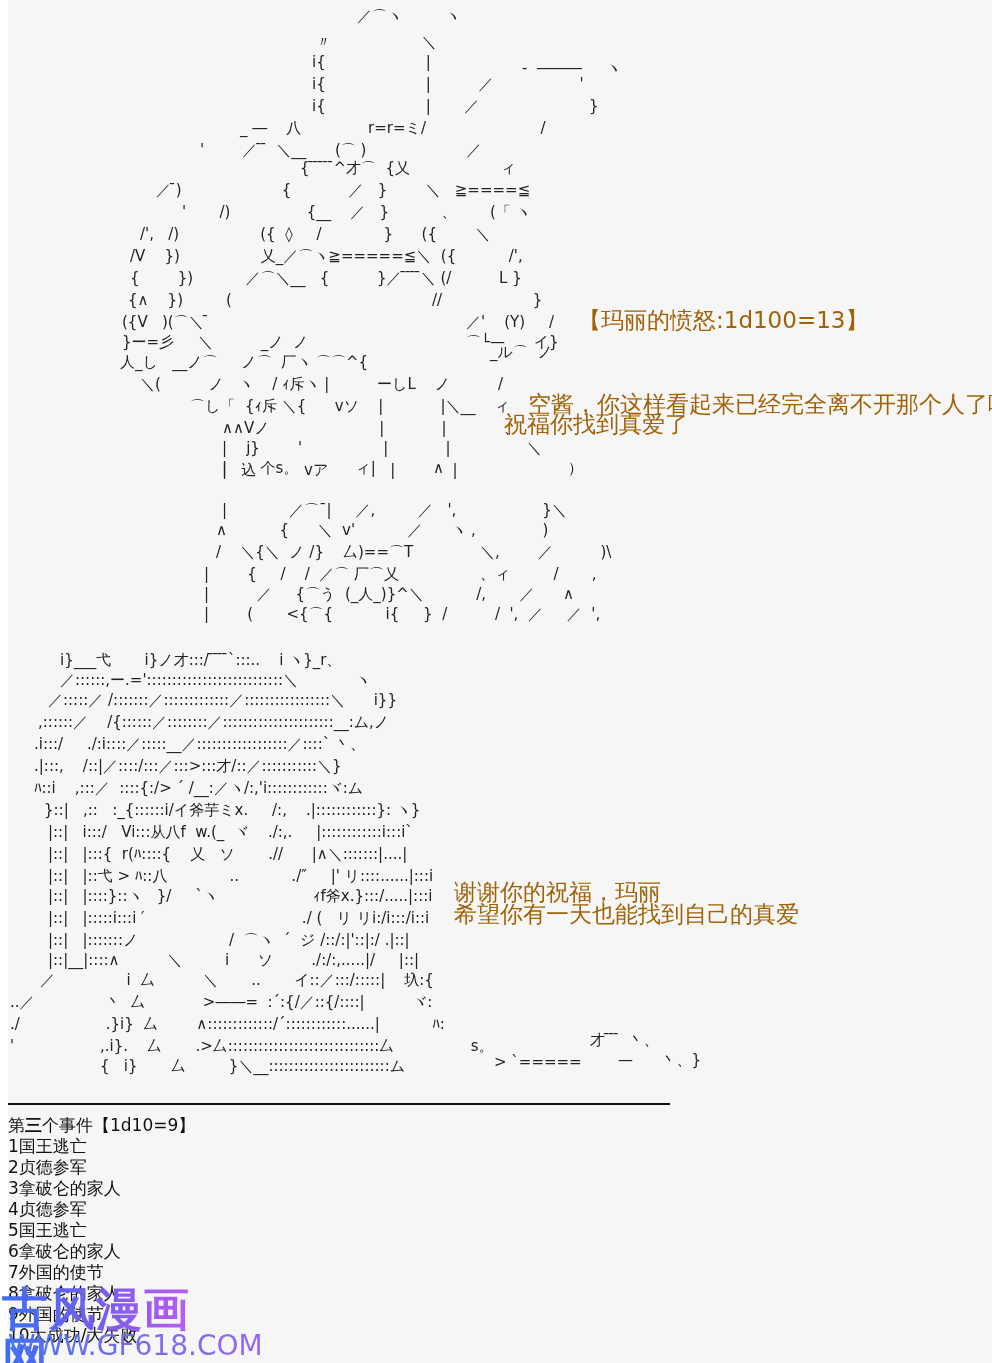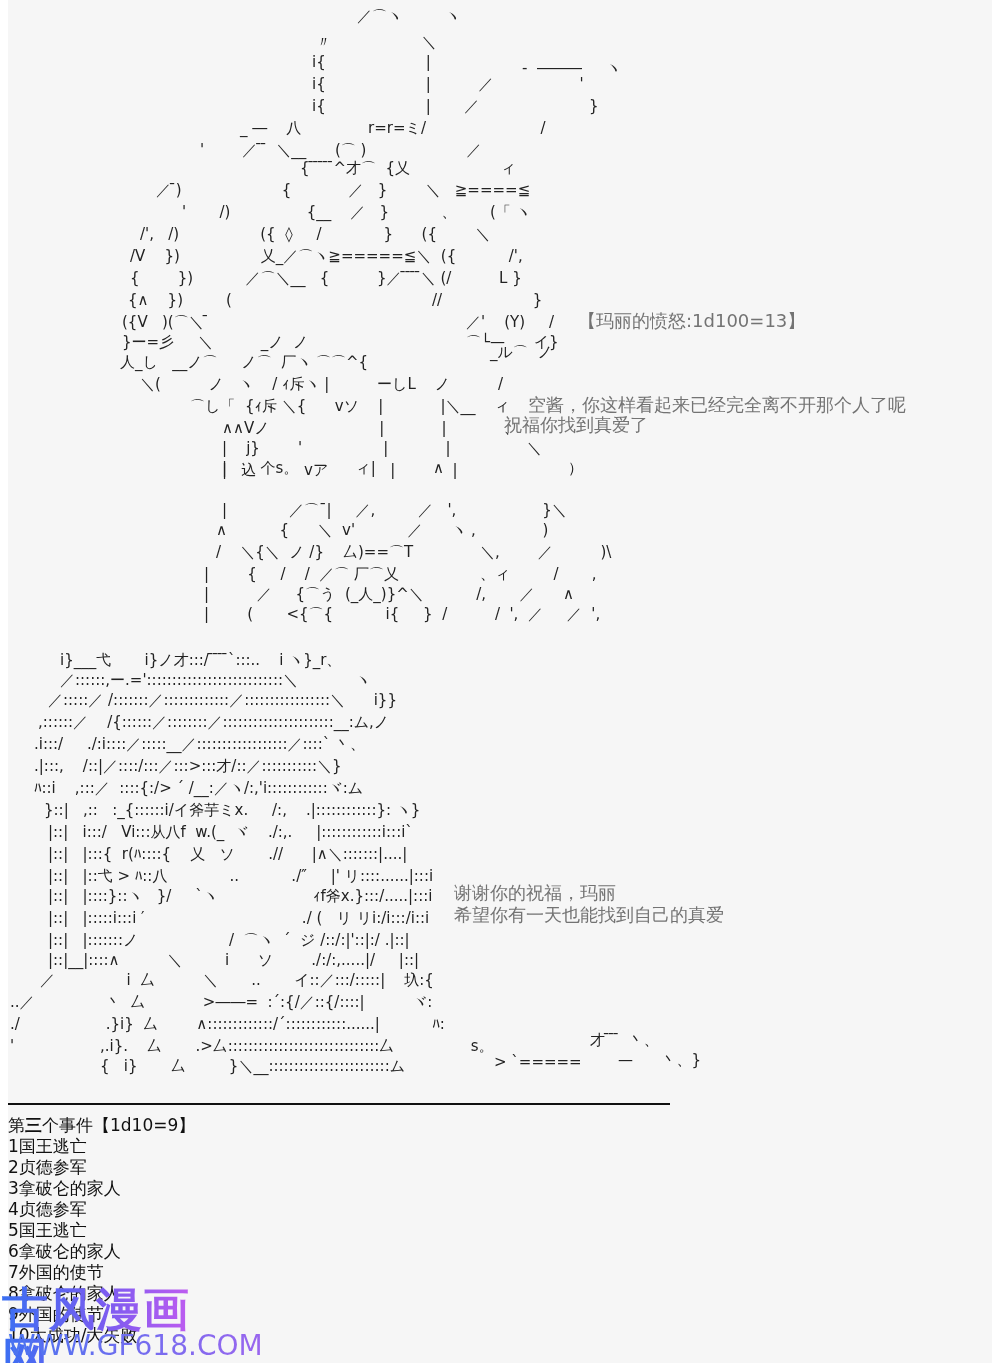--- a/index.html
+++ b/index.html
@@ -9,21 +9,21 @@
     font-family: "DejaVu Sans", "Liberation Sans", sans-serif;
     color: #111;
   }
   .left-strip { position: absolute; left: 0; top: 0; width: 8px; height: 1363px; background: #ffffff; }
   .aa-layer { position: absolute; left: 0; top: 0; width: 992px; height: 1363px; }
   .aa {
     position: absolute; white-space: pre; font-size: 15px; line-height: 16px;
     color: #222; font-family: "DejaVu Sans", sans-serif; letter-spacing: 0;
   }
   .speech {
-    position: absolute; white-space: pre; font-size: 18px; line-height: 21px; color: #737373;
+    position: absolute; white-space: pre; font-size: 23px; line-height: 21px; color: #a16207;
     font-family: "DejaVu Sans", sans-serif;
   }
   .divider { position: absolute; left: 8px; top: 1103px; width: 662px; height: 2px; background: #111; }
   .event-block { position: absolute; left: 8px; top: 1115px; }
   .event-title, .event-item {
     font-size: 17px; line-height: 21px; color: #111; white-space: pre; display: block;
   }
   .event-title .bold3 { font-weight: bold; }
   .watermark {
     position: absolute; left: 0; top: 1284px; width: 215px; height: 79px;

